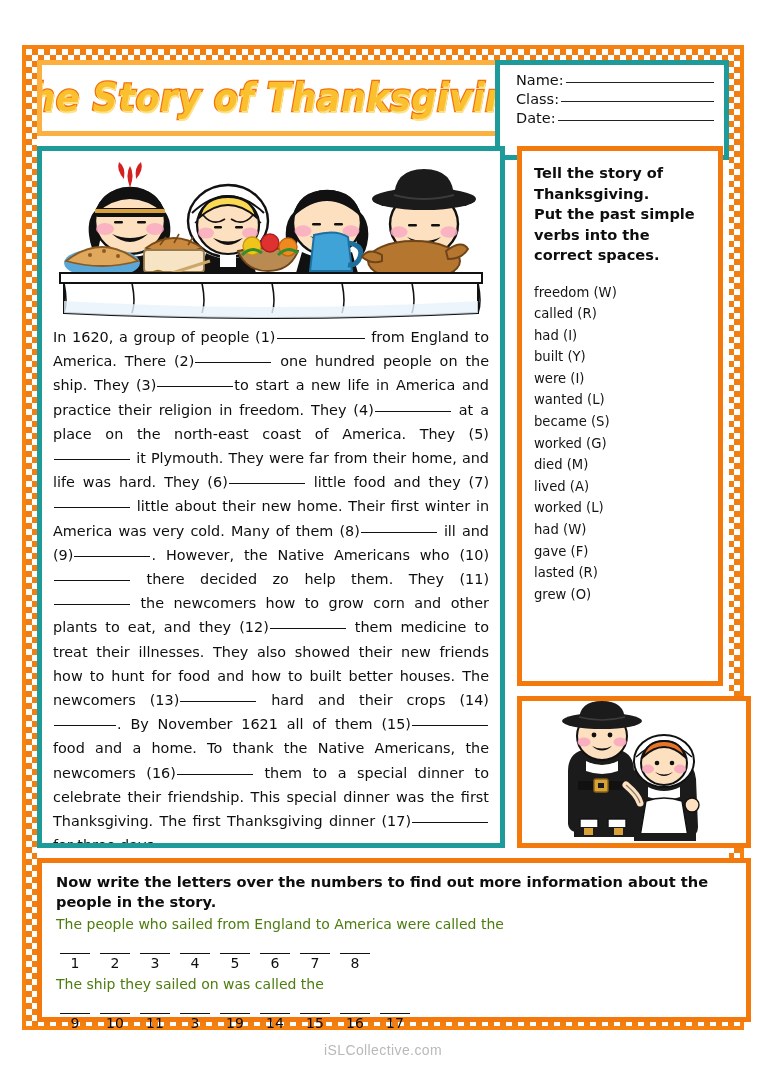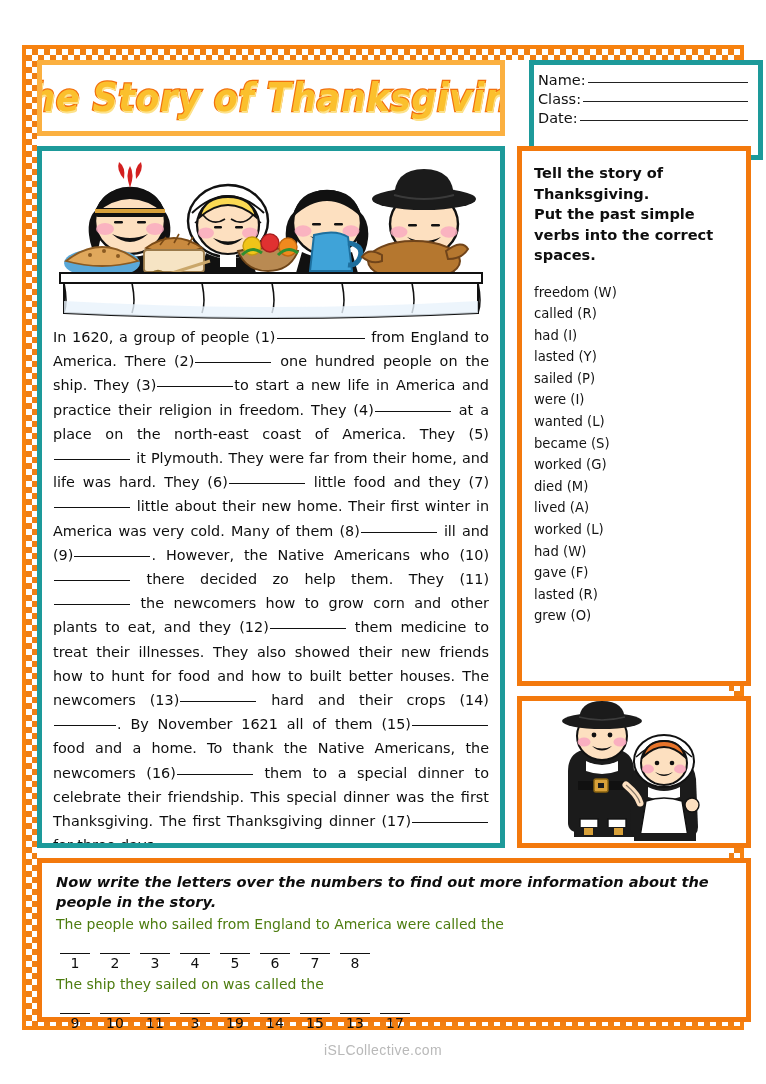--- a/index.html
+++ b/index.html
@@ -67,25 +67,25 @@
     color: #fbc02d;
     -webkit-text-stroke: 2.4px #f2700d;
     paint-order: stroke fill;
     text-shadow: 1px 1px 0 #fde28a;
     white-space: nowrap;
     transform: scaleY(1.12);
   }
 
   
   #nameblock {
-    left: 492px;
+    left: 458px;
     top: 0px;
     width: 234px;
     height: 100px;
-    padding: 7px 10px 0 4px;
+    padding: 7px 10px 0 16px;
   }
   .nb-row {
     display: flex;
     align-items: baseline;
     font-size: 14.5px;
     color: #111;
     margin-bottom: 3px;
     white-space: nowrap;
   }
   .nb-label { flex: 0 0 auto; }
@@ -133,21 +133,21 @@
     margin: 0 1px;
   }
   .b-sm { width: 62px; }
   .b-md { width: 76px; }
   .b-lg { width: 88px; }
 
   
   #verbs-box {
     left: 480px;
     top: 86px;
-    width: 234px;
+    width: 206px;
     height: 540px;
     padding: 12px 10px 8px 12px;
   }
   #instructions {
     font-size: 14.6px;
     line-height: 20.5px;
     font-weight: bold;
     color: #0e0e0e;
     margin-bottom: 16px;
   }
@@ -172,21 +172,20 @@
     top: 798px;
     width: 714px;
     height: 164px;
     padding: 9px 14px 0 14px;
   }
   #puzzle-title {
     font-size: 14.6px;
     font-weight: bold;
     line-height: 20px;
     color: #0e0e0e;
-    font-style: italic;
   }
   .puzzle-prompt {
     font-size: 14px;
     line-height: 21px;
     color: #4d7c0f;
     margin-top: 2px;
   }
   .answer-row {
     display: flex;
     gap: 10px;
@@ -365,22 +364,21 @@
 
     <div class="box box-orange" id="verbs-box">
       <div id="instructions">
         <div>Tell the story of Thanksgiving.</div>
         <div>Put the past simple verbs into the correct spaces.</div>
       </div>
       <div>
         <div class="verb-item">freedom (W)</div>
         <div class="verb-item">called (R)</div>
         <div class="verb-item">had (I)</div>
-        <div class="verb-item">lasted (Y)</div>
-        <div class="verb-item">sailed (P)</div>
+        <div class="verb-item">built (Y)</div>
         <div class="verb-item">were (I)</div>
         <div class="verb-item">wanted (L)</div>
         <div class="verb-item">became (S)</div>
         <div class="verb-item">worked (G)</div>
         <div class="verb-item">died (M)</div>
         <div class="verb-item">lived (A)</div>
         <div class="verb-item">worked (L)</div>
         <div class="verb-item">had (W)</div>
         <div class="verb-item">gave (F)</div>
         <div class="verb-item">lasted (R)</div>
@@ -501,21 +499,21 @@
         <div class="answer-cell">
             <div class="answer-rule"></div>
             <div class="answer-num">14</div>
           </div>
         <div class="answer-cell">
             <div class="answer-rule"></div>
             <div class="answer-num">15</div>
           </div>
         <div class="answer-cell">
             <div class="answer-rule"></div>
-            <div class="answer-num">13</div>
+            <div class="answer-num">16</div>
           </div>
         <div class="answer-cell">
             <div class="answer-rule"></div>
             <div class="answer-num">17</div>
           </div>
       </div>
     </div>
 
   </div>
 </div>

